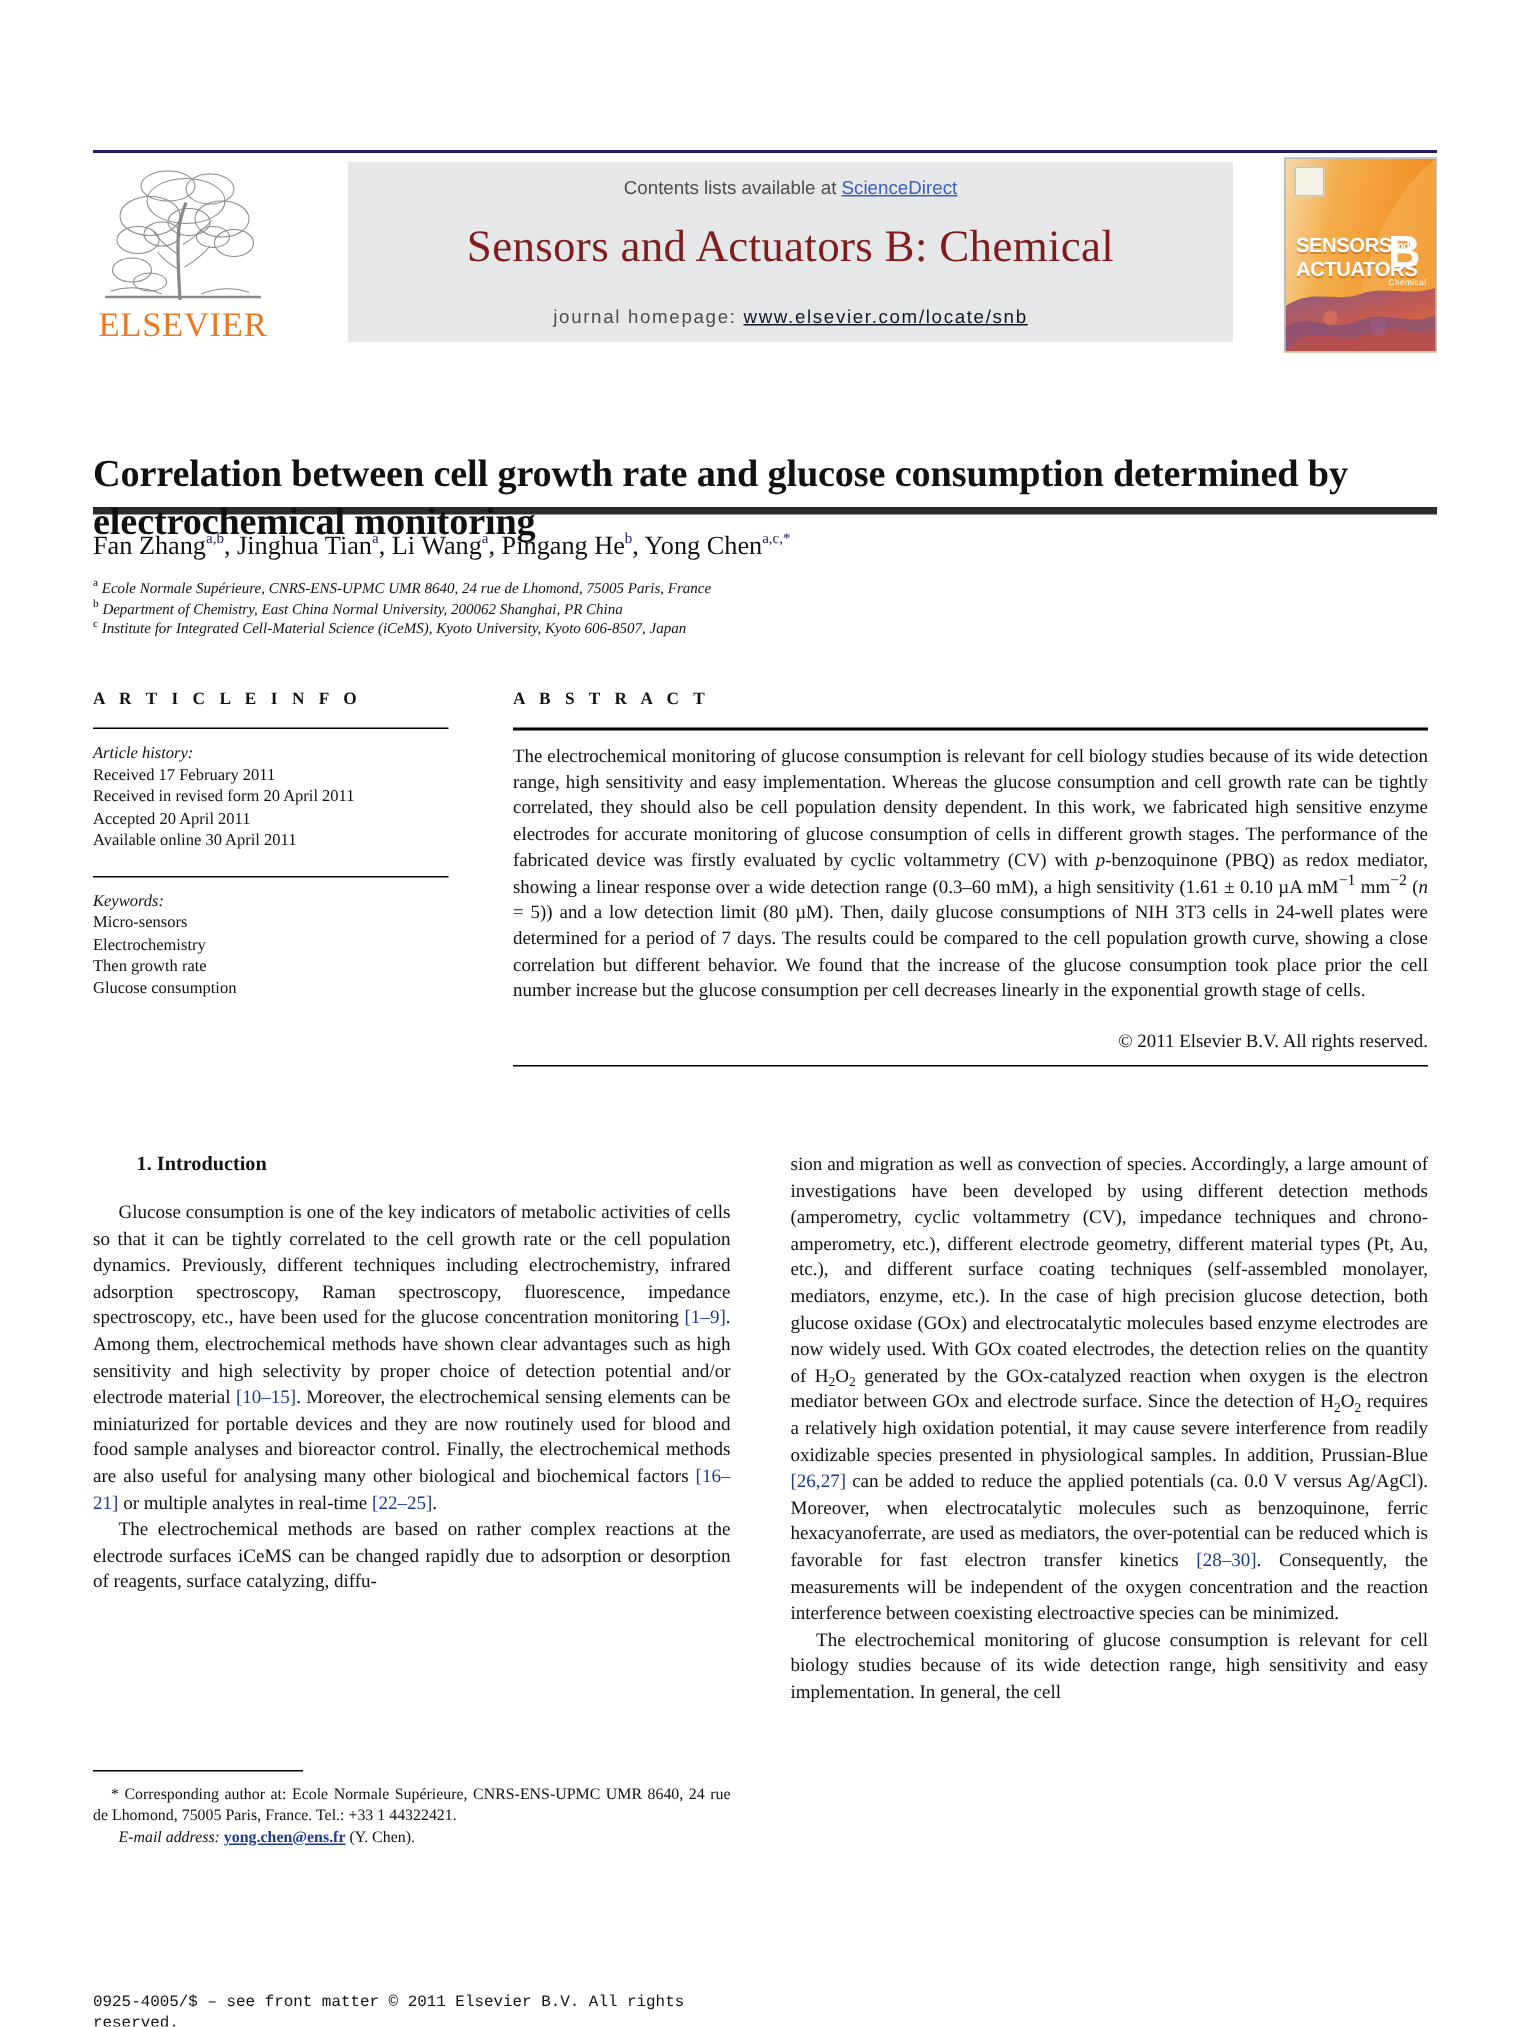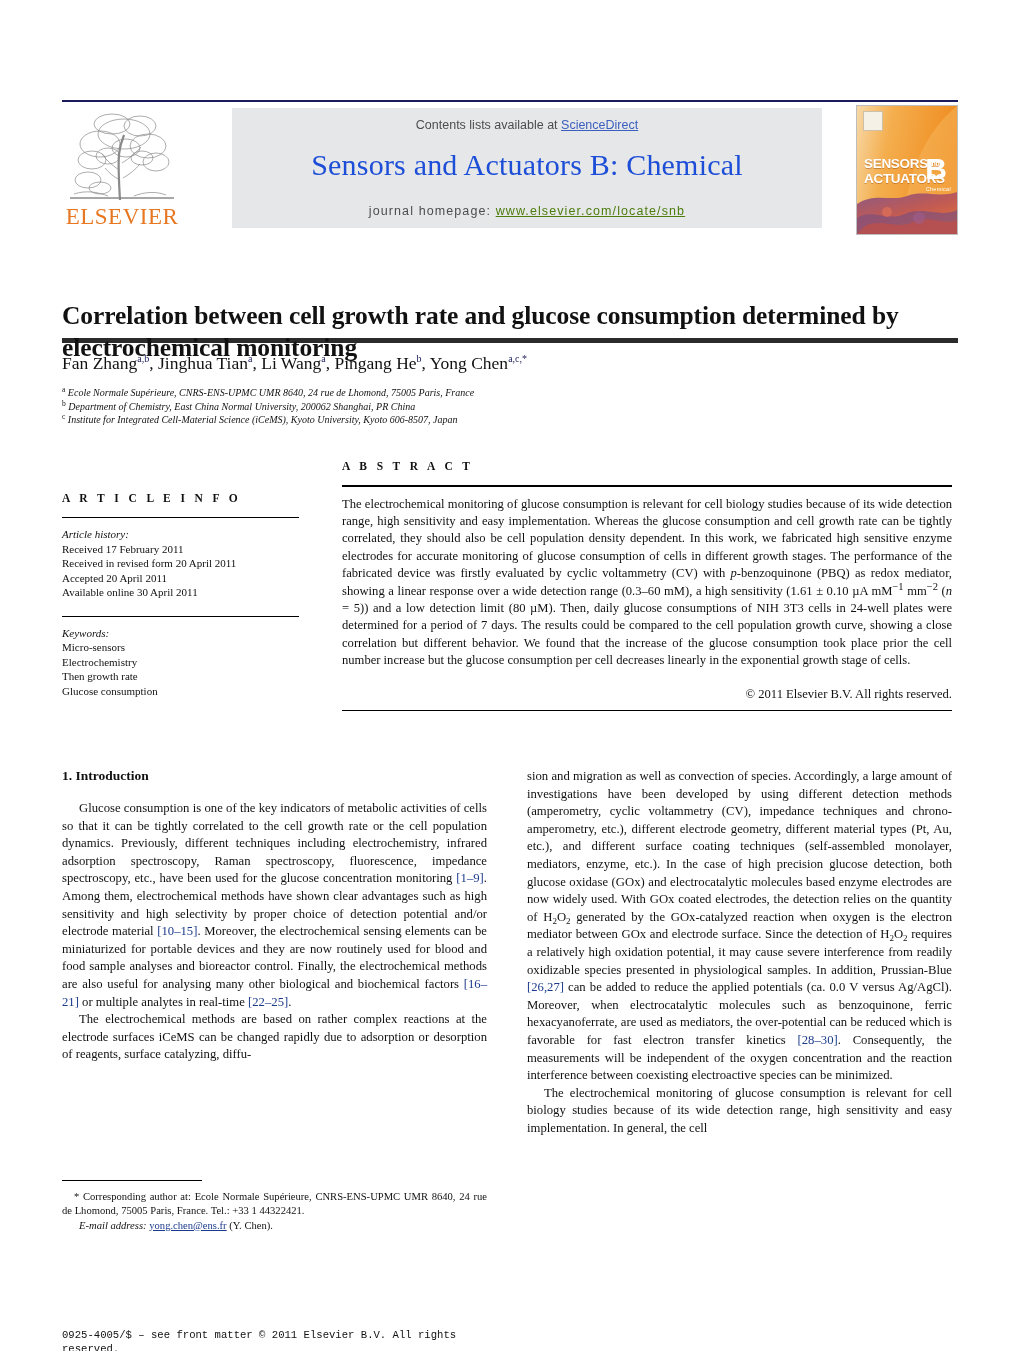--- a/index.html
+++ b/index.html
@@ -88,33 +88,33 @@
     font-size: 12.5px;
     color: #4d4d4d;
   }
   .sd-link { color: #3b5fbf; }
   .journal-title {
     position: absolute;
     top: 40px; left: 0; width: 590px;
     text-align: center;
     font-family: "Liberation Serif", serif;
     font-size: 30px;
-    color: #1d4ed8;
+    color: #7f1d1d;
     letter-spacing: .2px;
   }
   .homepage-line {
     position: absolute;
     top: 96px; left: 0; width: 590px;
     text-align: center;
     font-family: "Liberation Sans", sans-serif;
     font-size: 12.5px;
     color: #4d4d4d;
     letter-spacing: 1.1px;
   }
-  .homepage-url { color: #4d7c0f; }
+  .homepage-url { color: #0f172a; }
 
   
   .cover {
     position: absolute;
     right: 0; top: 5px;
     width: 100px; height: 128px;
     border: 1px solid #bdbdbd;
     overflow: hidden;
     background: #f3a63b;
   }
@@ -203,21 +203,21 @@
 
   
   .infoblock {
     position: absolute;
     left: 62px; top: 460px;
     width: 890px;
     height: 270px;
   }
   .col-info {
     position: absolute;
-    left: 0; top: 0; width: 237px; margin-top: 32px;
+    left: 0; top: 0; width: 237px;
   }
   .col-abs {
     position: absolute;
     left: 280px; top: 0; width: 610px;
   }
   .sec-head {
     font-family: "Liberation Serif", serif;
     font-size: 11.5px;
     font-weight: bold;
     letter-spacing: 3.4px;
@@ -280,20 +280,21 @@
     width: 425px;
   }
   .bcol.left { left: 0; }
   .bcol.right { left: 465px; }
   .sec-title {
     font-family: "Liberation Serif", serif;
     font-size: 13.5px;
     font-weight: bold;
     color: #111;
     margin-bottom: 16px;
+    margin-left: 29px;
   }
   .para {
     font-family: "Liberation Serif", serif;
     font-size: 12.7px;
     line-height: 17.6px;
     text-align: justify;
     color: #111;
     margin: 0;
     hyphens: none;
   }
@@ -314,21 +315,21 @@
   }
   .fn {
     font-family: "Liberation Serif", serif;
     font-size: 10.6px;
     line-height: 14.3px;
     color: #111;
     text-align: justify;
   }
   .fn .lead { padding-left: 12px; }
   .fn-email-label { font-style: italic; }
-  .fn-link { color: #1b3a8c; }
+  .fn-link { color: #1b3a8c; font-weight: bold; }
   .imprint {
     position: absolute;
     left: 62px; top: 1328px;
     width: 430px;
     font-family: Liberation Mono, monospace;
     font-size: 10.6px;
     line-height: 14.3px;
     color: #111;
   }
   .doi-link { color: #1b3a8c; }

